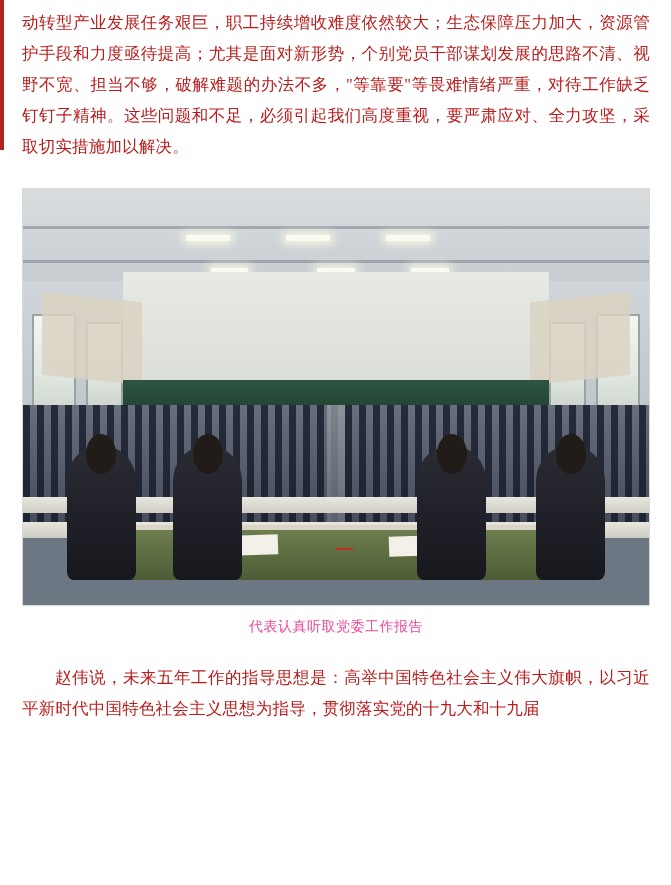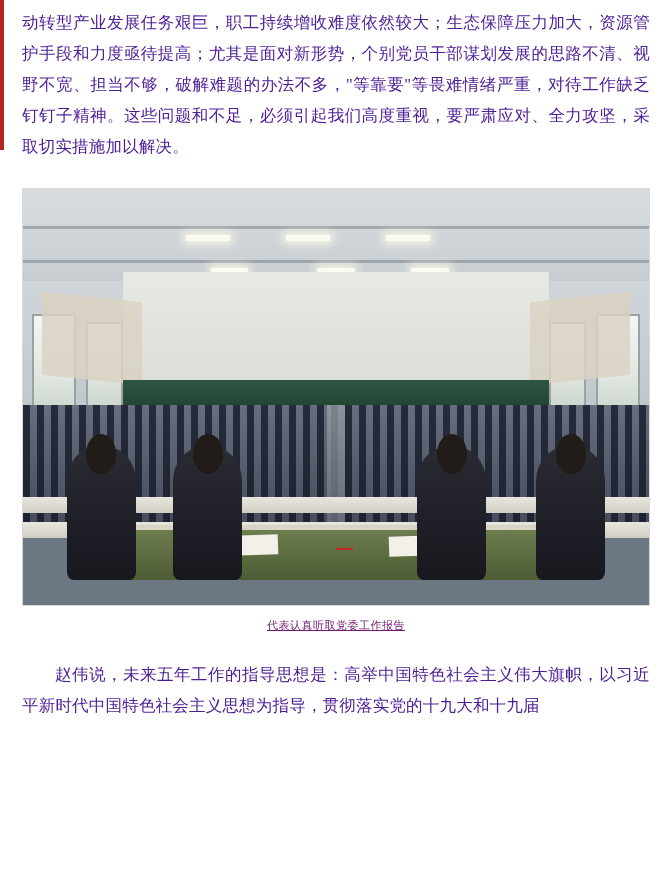--- a/index.html
+++ b/index.html
@@ -36,21 +36,21 @@
     position: absolute;
     left: 22px;
     top: 0;
     width: 628px;
   }
 
   p.body-text {
     margin: 0;
     font-size: 16.5px;
     line-height: 31px;
-    color: #4c1d95;
+    color: #b91c1c;
     text-align: justify;
     text-justify: inter-ideograph;
     letter-spacing: 0.2px;
   }
 
   p.indent {
     text-indent: 2em;
   }
 
   .top-block {
@@ -184,24 +184,23 @@
     top: 52%;
     width: 3%;
     height: 30%;
     background: linear-gradient(180deg,#9aa0a8 0%, #6d737d 100%);
     opacity: 0.75;
   }
 
   .caption {
     margin-top: 12px;
     text-align: center;
-    font-size: 11px;
-    color: #701a75;
+    font-size: 14px;
+    color: #ec4899;
     letter-spacing: 0.5px;
-    text-decoration: underline;
   }
 
   .bottom-block {
     margin-top: 26px;
   }
 </style>
 </head>
 <body>
 
 <div class="page">

